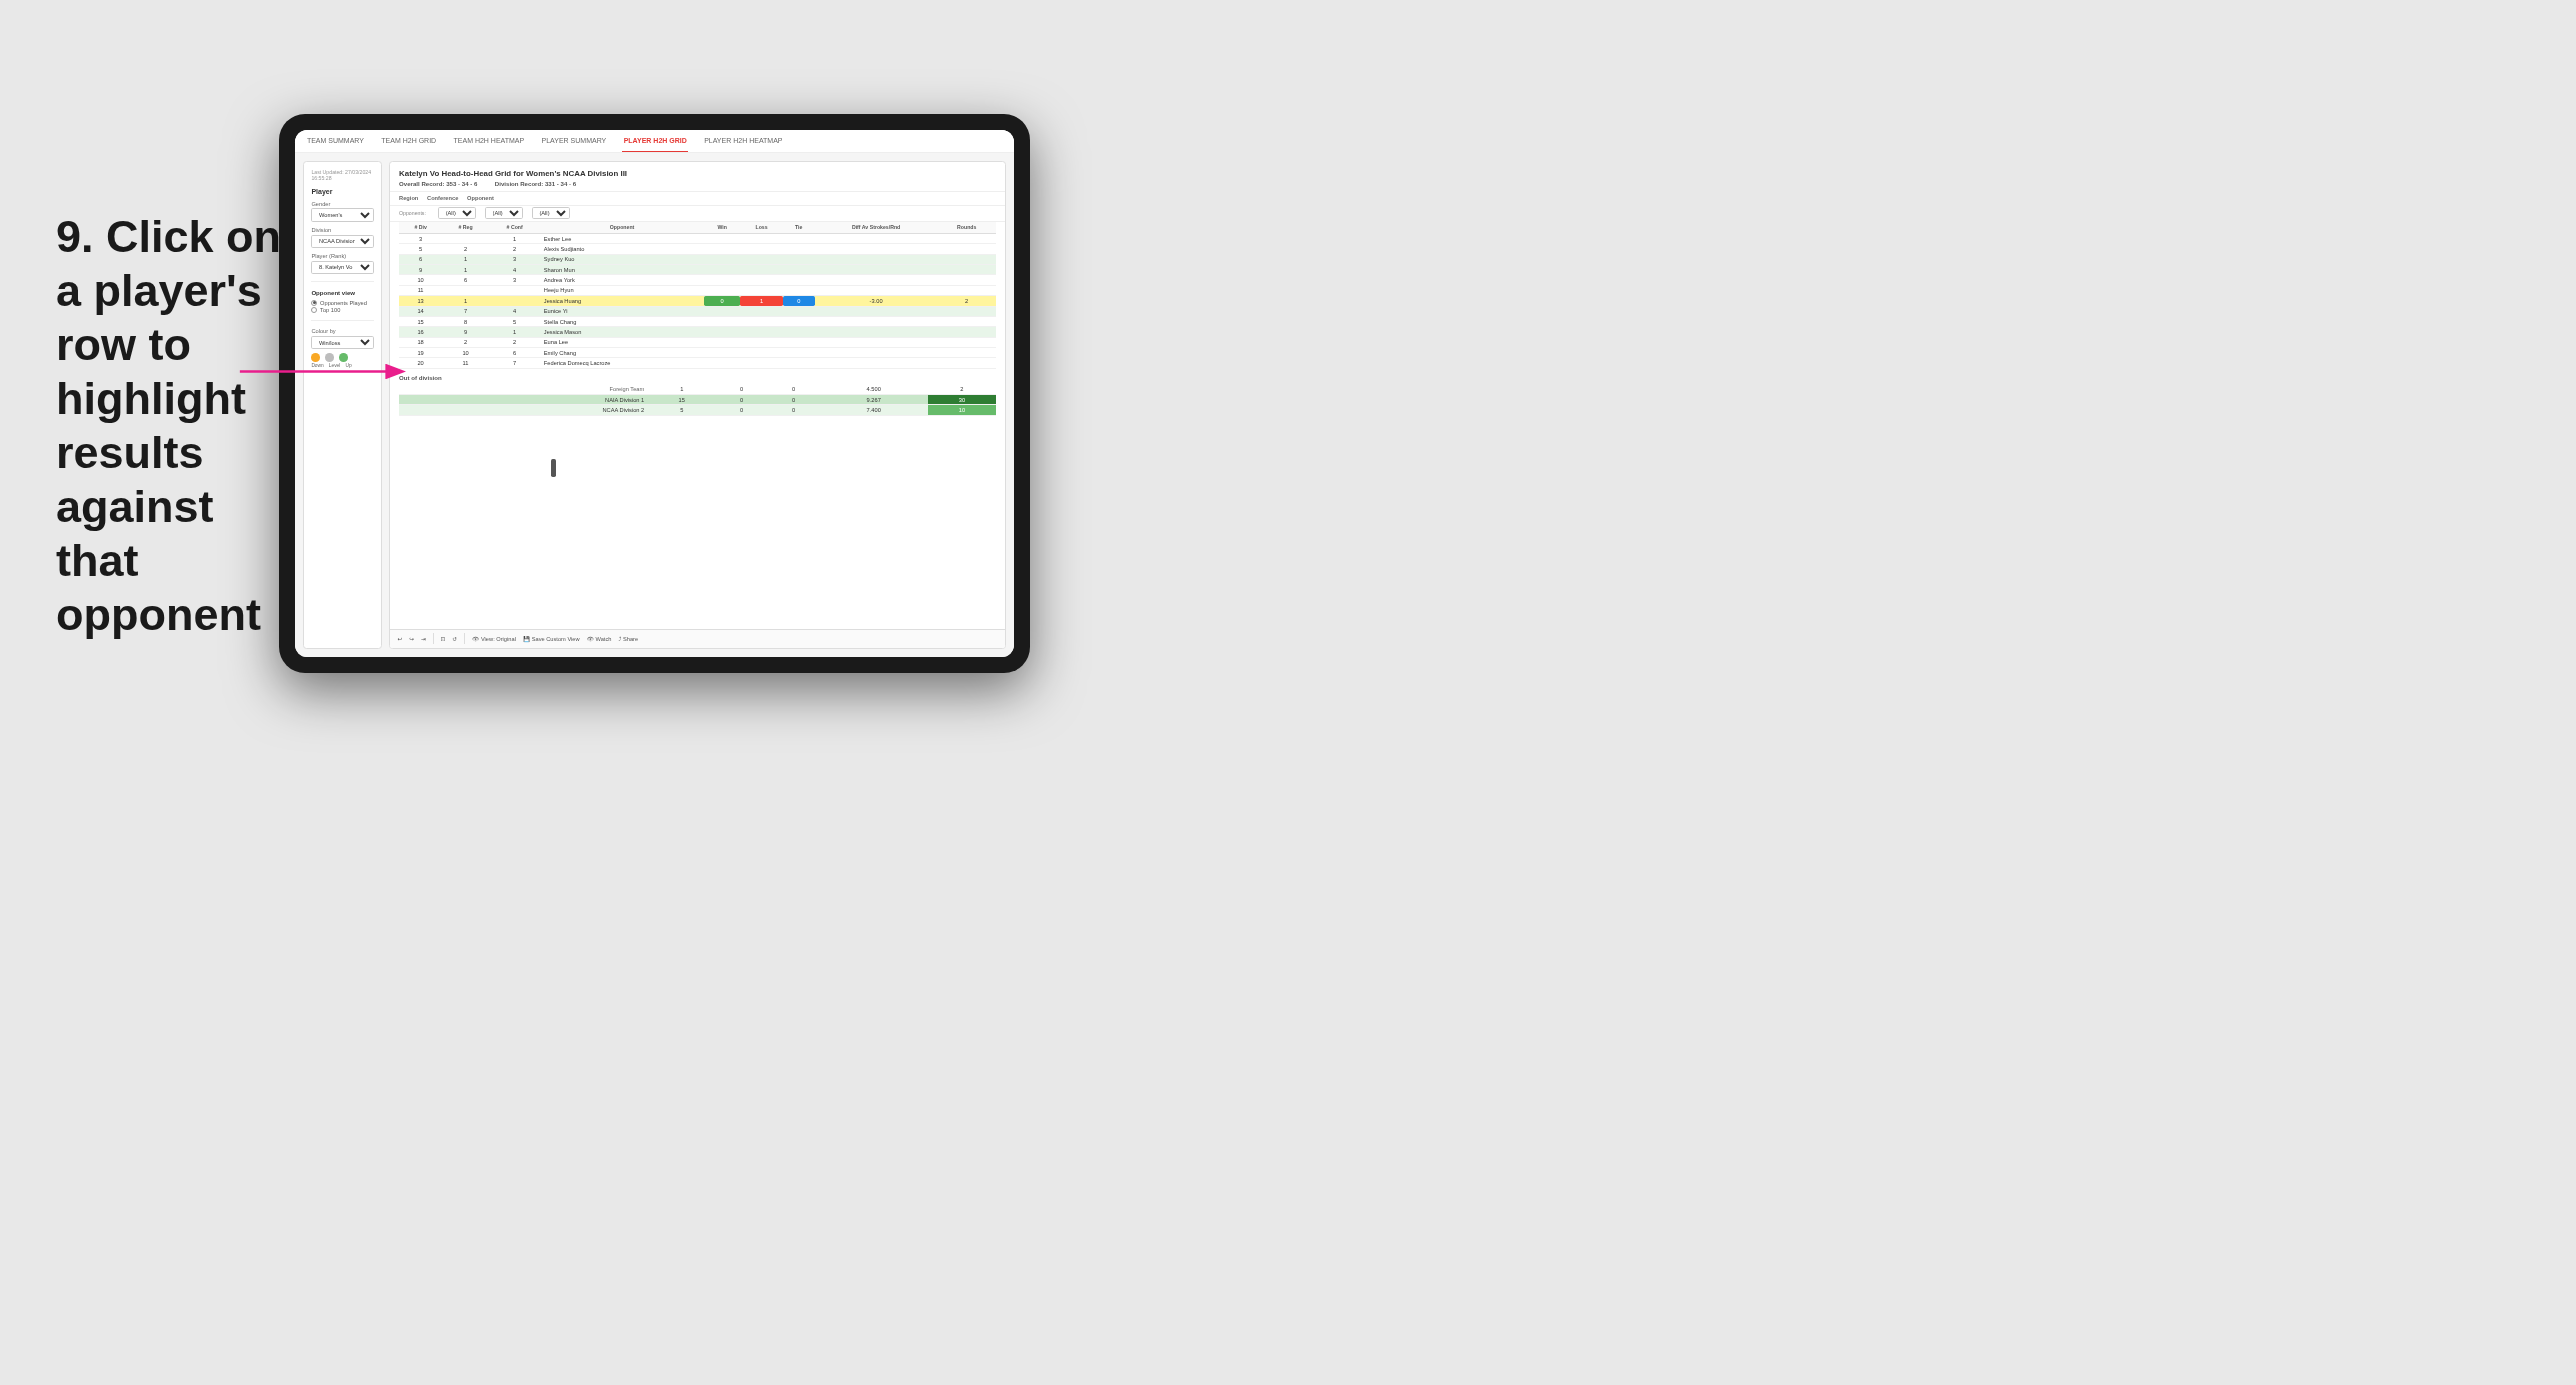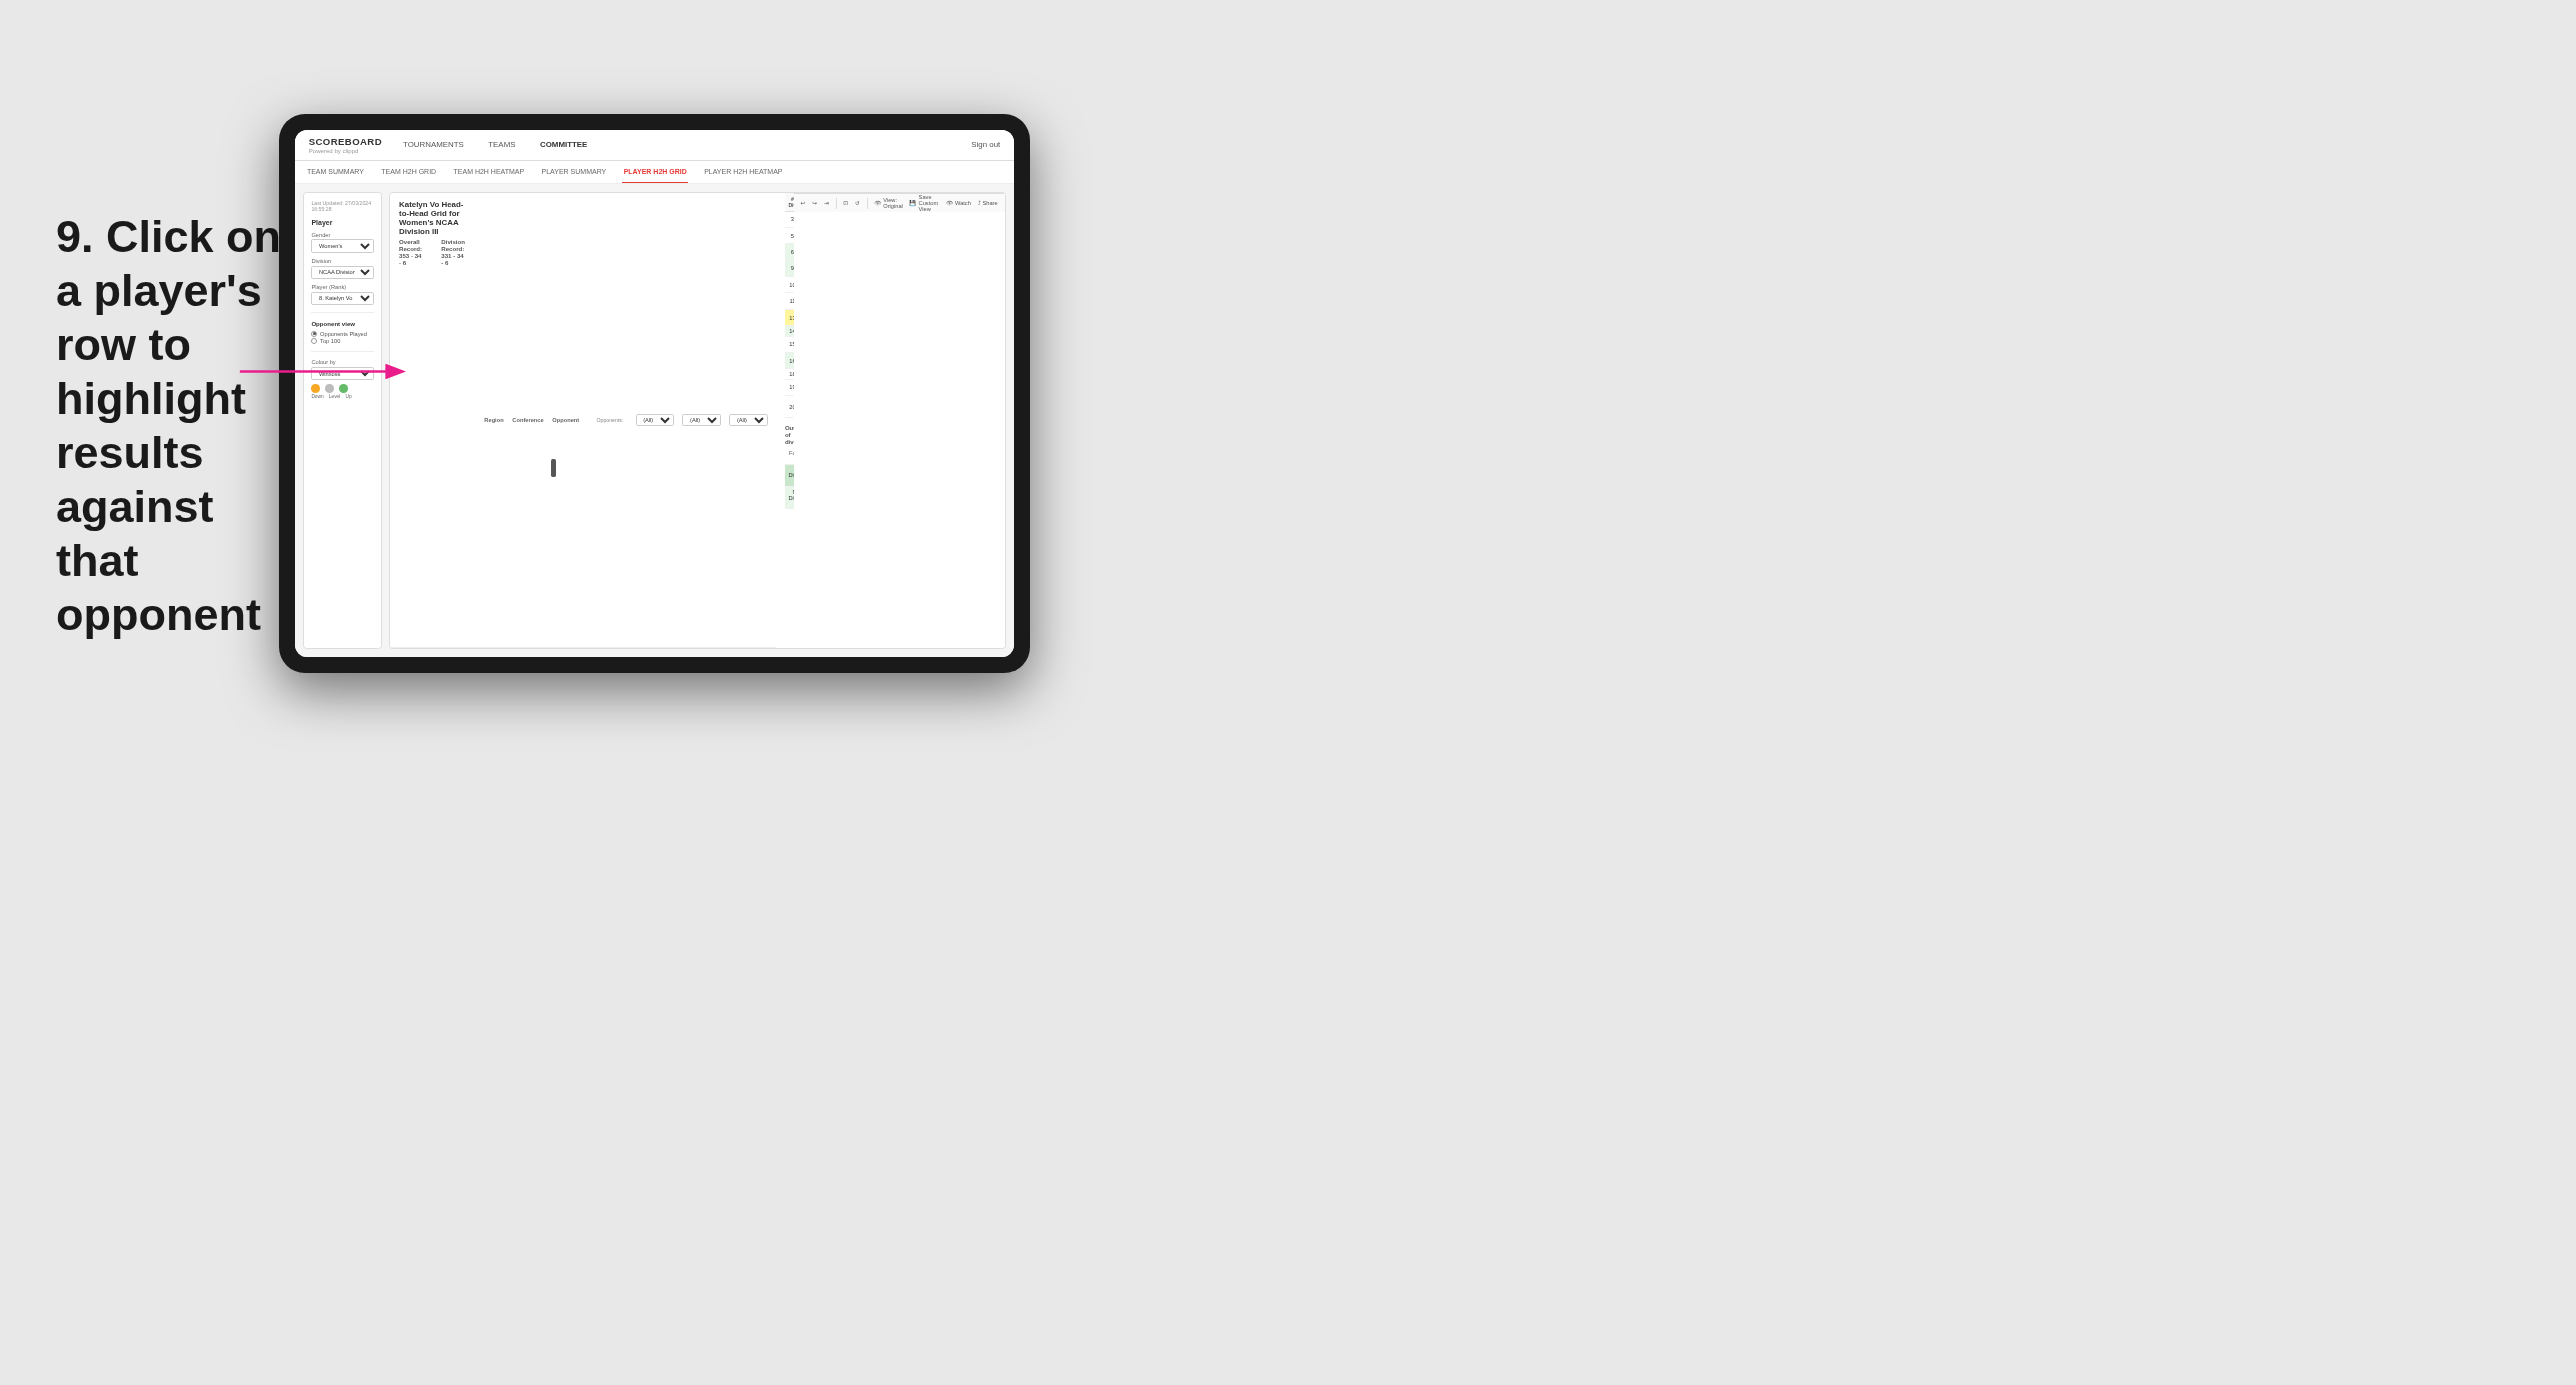--- a/index.html
+++ b/index.html
@@ -241,20 +241,21 @@
     }
 
     
     .grid-area {
       flex: 1;
       background: #fff;
       border: 0.9px solid #ddd;
       border-radius: 3.5px;
       overflow: hidden;
       display: flex;
+      flex-direction: column;
     }
 
     .grid-header {
       padding: 7px 8.7px 3.5px;
       border-bottom: 0.9px solid #eee;
     }
 
     .grid-title {
       font-size: 7.9px;
       font-weight: bold;
@@ -448,32 +449,20 @@
 <body>
 
 <div class="annotation-text">
   <span>9.</span> <span>Click on a player's row to highlight results against that opponent</span>
 </div>
 
 <div class="tablet-frame">
   <div class="side-button"></div>
   <div class="tablet-screen">
 
-    <div class="nav-bar">
-      <div class="logo-area">
-        <span class="logo-text">SCOREBOARD</span>
-        <span class="logo-powered">Powered by clippd</span>
-      </div>
-      <div class="nav-links">
-        <span class="nav-link">TOURNAMENTS</span>
-        <span class="nav-link">TEAMS</span>
-        <span class="nav-link active">COMMITTEE</span>
-      </div>
-      <span class="nav-signout">Sign out</span>
-    </div>
 
     <div class="sub-nav">
       <span class="sub-nav-link">TEAM SUMMARY</span>
       <span class="sub-nav-link">TEAM H2H GRID</span>
       <span class="sub-nav-link">TEAM H2H HEATMAP</span>
       <span class="sub-nav-link">PLAYER SUMMARY</span>
       <span class="sub-nav-link active">PLAYER H2H GRID</span>
       <span class="sub-nav-link">PLAYER H2H HEATMAP</span>
     </div>
 

